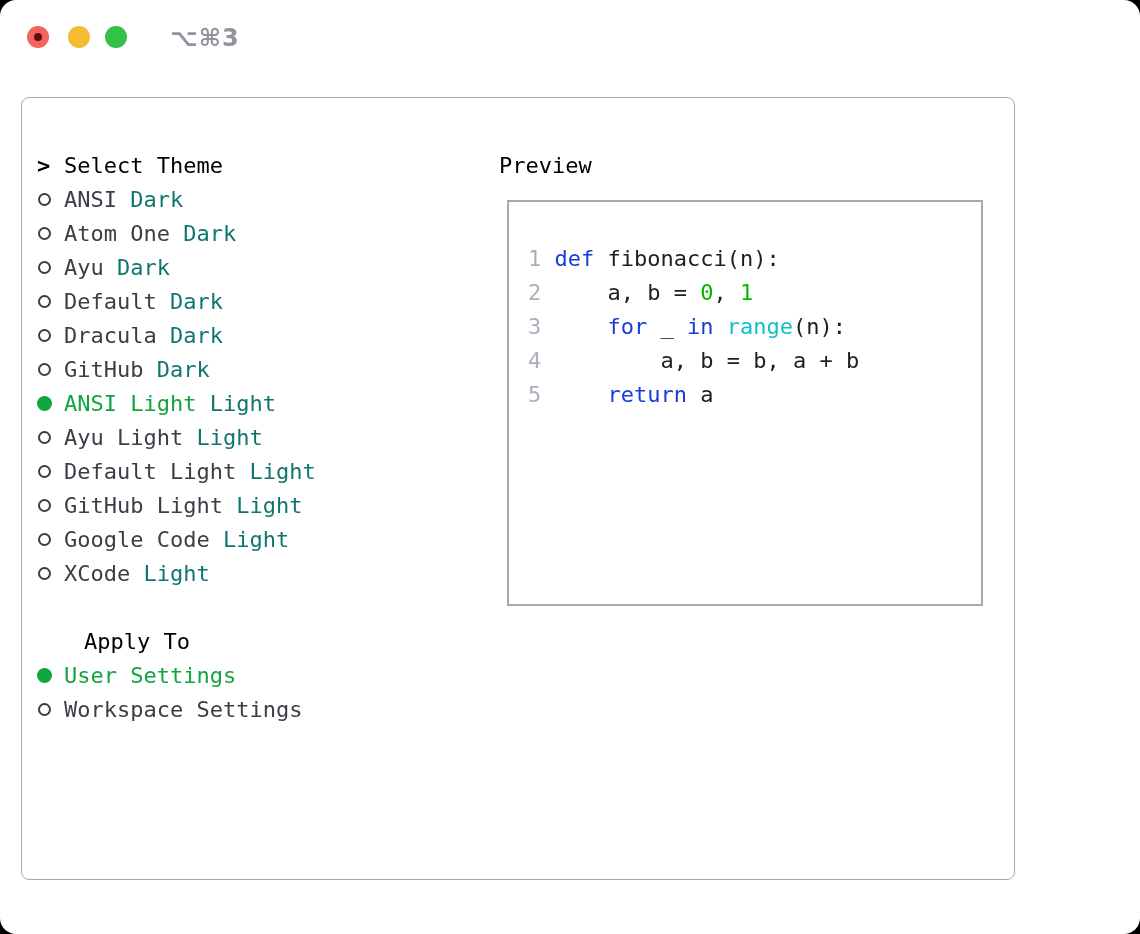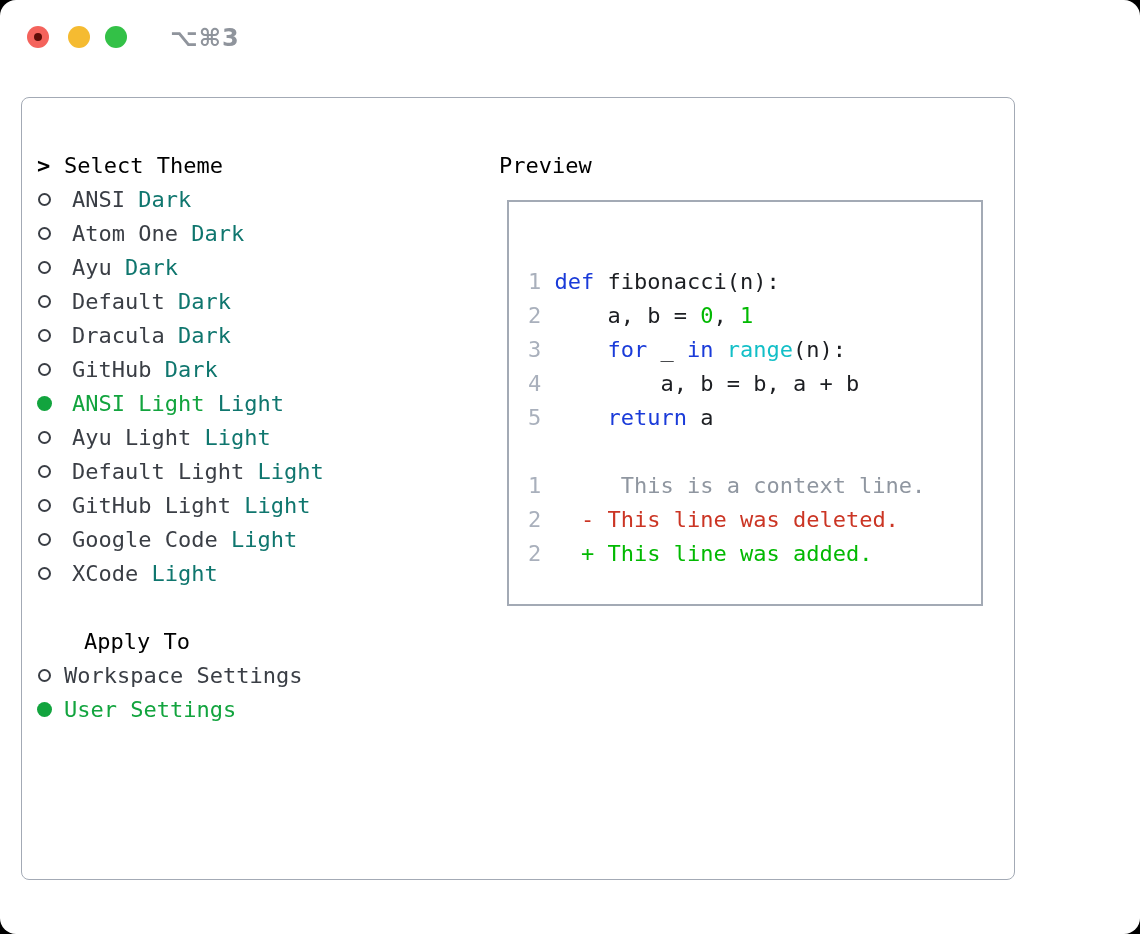--- a/index.html
+++ b/index.html
@@ -86,21 +86,21 @@
     box-sizing: border-box;
     margin-left: 1px;
   }
   .bullet.selected {
     width: 15px; height: 15px;
     border: none;
     background: #12a43e;
     margin-left: 0;
   }
   .heading { color: #000; font-weight: normal; }
-  .item-name { color: #3a3e45; margin-left: 8px; }
+  .item-name { color: #3a3e45; }
   .item-name.selected { color: #12a43e; text-align: center; }
   .item-variant { color: #0f766e; }
   .option-label { color: #3a3e45; }
   .option-label.selected { color: #12a43e; }
   .help {
     margin-top: 34px;
     width: 400px;
     line-height: 34px;
     color: #a9b0bc;
     white-space: normal;
@@ -114,21 +114,21 @@
   .preview-title-row { height: 34px; display: flex; align-items: center; }
   .preview-box {
     margin-left: 8px;
     margin-top: 18px;
     width: 476px; height: 406px;
     box-sizing: border-box;
     border: 2px solid #a3aab5;
     background: #ffffff;
   }
   .codepane {
-    padding: 63px 0 0 19px;
+    padding: 40px 0 0 19px;
     font-size: 22px;
   }
   .code-line {
     height: 34px;
     line-height: 34px;
     white-space: pre;
   }
   .diff-block { margin-top: 34px; }
   .ln {
     display: inline-block;
@@ -177,42 +177,37 @@
           <div class="row"><span class="prefix"><span class="bullet"></span></span><span class="item-name">XCode</span><span class="item-variant"> Light</span></div>
         </div>
 
       <div class="spacer"></div>
 
       <div class="row">
         <span class="prefix"></span>
         <span class="heading" style="font-weight:normal;color:#000;margin-left:20px;">Apply To</span>
       </div>
       <div id="apply-list">
+          <div class="row"><span class="prefix"><span class="bullet selected"></span></span><span class="option-label selected">User Settings</span></div>
           <div class="row"><span class="prefix"><span class="bullet"></span></span><span class="option-label">Workspace Settings</span></div>
-          <div class="row"><span class="prefix"><span class="bullet selected"></span></span><span class="option-label selected">User Settings</span></div>
         </div>
 
     </div>
 
     <div class="right-col">
       <div class="preview-title-row">
         <span class="heading">Preview</span>
       </div>
       <div class="preview-box">
         <div class="codepane">
           <div id="code-lines">
               <div class="code-line"><span class="ln">1</span><span class="c-kw">def</span><span class="c-fg"> fibonacci(n):</span></div>
               <div class="code-line"><span class="ln">2</span><span class="c-fg">    a, b = </span><span class="c-num">0</span><span class="c-fg">, </span><span class="c-num">1</span></div>
               <div class="code-line"><span class="ln">3</span><span class="c-fg">    </span><span class="c-kw">for</span><span class="c-fg"> _ </span><span class="c-kw">in</span><span class="c-fg"> </span><span class="c-fn">range</span><span class="c-fg">(n):</span></div>
               <div class="code-line"><span class="ln">4</span><span class="c-fg">        a, b = b, a + b</span></div>
               <div class="code-line"><span class="ln">5</span><span class="c-fg">    </span><span class="c-kw">return</span><span class="c-fg"> a</span></div>
             </div>
-          <div id="diff-lines" class="diff-block">
-              <div class="code-line"><span class="ln">1</span><span class="c-ctx">     This is a context line.</span></div>
-              <div class="code-line"><span class="ln">2</span><span class="c-fg">  </span><span class="c-del">- This line was deleted.</span></div>
-              <div class="code-line"><span class="ln">2</span><span class="c-fg">  </span><span class="c-add">+ This line was added.</span></div>
-            </div>
         </div>
       </div>
     </div>
 
   </div>
 </div>
 
 </body></html>

